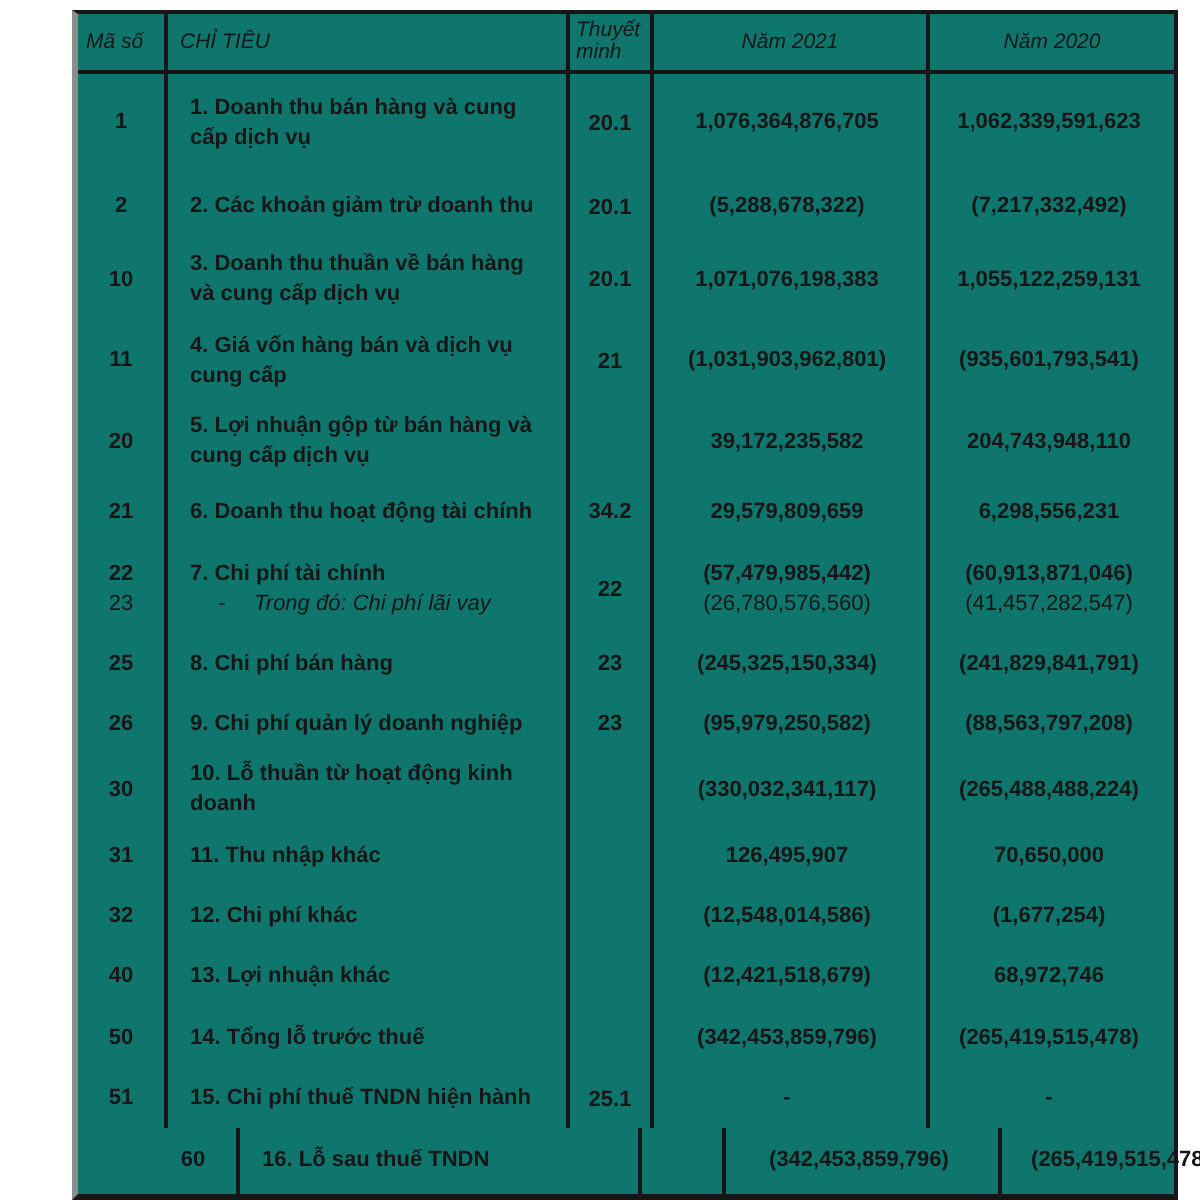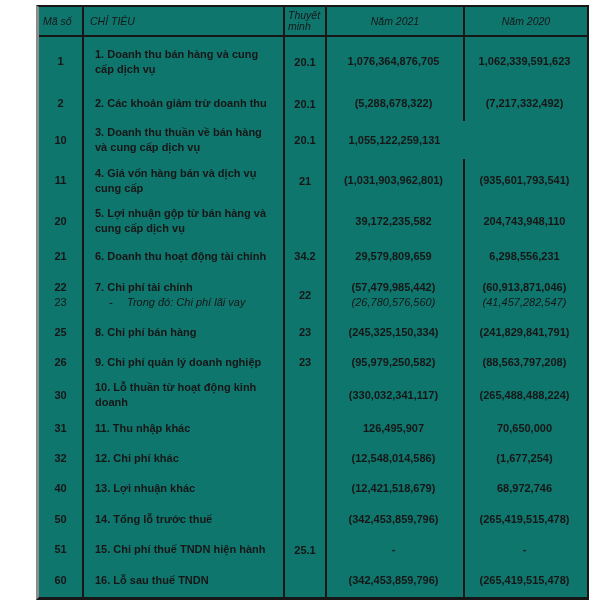--- a/index.html
+++ b/index.html
@@ -64,21 +64,21 @@
   .row:nth-of-type(6)  { height: 32px; }
   .row:nth-of-type(7)  { height: 46px; }
   .row:nth-of-type(8)  { height: 28px; }
   .row:nth-of-type(9)  { height: 32px; }
   .row:nth-of-type(10) { height: 34px; }
   .row:nth-of-type(11) { height: 32px; }
   .row:nth-of-type(12) { height: 29px; }
   .row:nth-of-type(13) { height: 31px; }
   .row:nth-of-type(14) { height: 31px; }
   .row:nth-of-type(15) { height: 29px; }
-  .row:nth-of-type(16) { height: 33px; }
+  .row:nth-of-type(16) { height: 33px; margin-left: 36px; }
 
   .c-ma {
     display: flex;
     flex-direction: column;
     align-items: center;
     justify-content: center;
     font-weight: bold;
     font-size: 11px;
     line-height: 15px;
   }
@@ -112,21 +112,21 @@
     display: flex;
     flex-direction: column;
     justify-content: center;
     align-items: center;
     padding-right: 3px;
     font-weight: bold;
     font-size: 11px;
     line-height: 15px;
     white-space: nowrap;
   }
-  .c-num .subnum { font-weight: normal; font-style: italic; }
+  .c-num .subnum { font-weight: normal; }
 </style>
 </head>
 <body>
 
 <div class="sheet">
   <div class="fin-table">
     <div class="hdr">
       <div class="cell h h-ma">Mã số</div>
       <div class="cell h h-label">CHỈ TIÊU</div>
       <div class="cell h h-tm">Thuyết minh</div>
@@ -166,20 +166,23 @@
         </div>
         <div class="row">
           <div class="cell c-ma">
             <div class="ma1">10</div>
           </div>
           <div class="cell c-label">
             <div class="lbl">3. Doanh thu thuần về bán hàng và cung cấp dịch vụ</div>
           </div>
           <div class="cell c-tm">20.1</div>
           <div class="cell c-num">
+            <div class="num">1,071,076,198,383</div>
+          </div>
+          <div class="cell c-num">
             <div class="num">1,055,122,259,131</div>
           </div>
         </div>
         <div class="row">
           <div class="cell c-ma">
             <div class="ma1">11</div>
           </div>
           <div class="cell c-label">
             <div class="lbl">4. Giá vốn hàng bán và dịch vụ cung cấp</div>
           </div>

